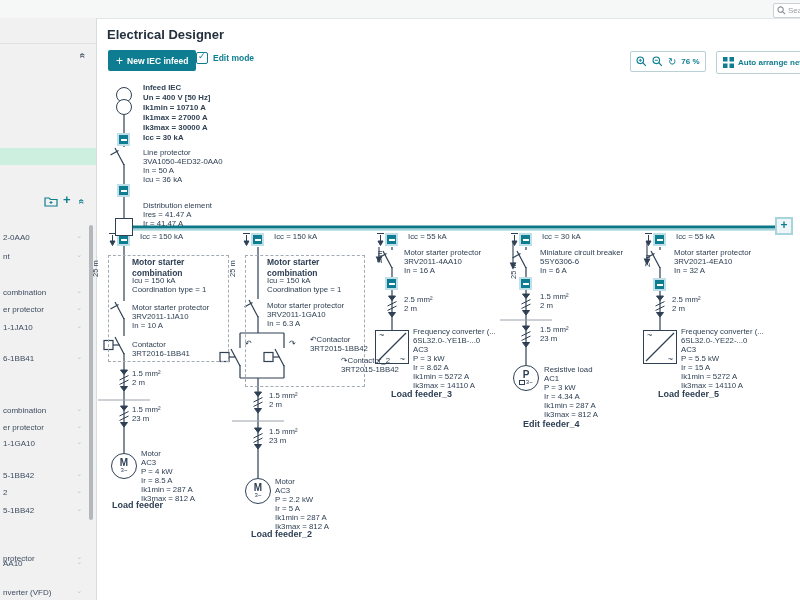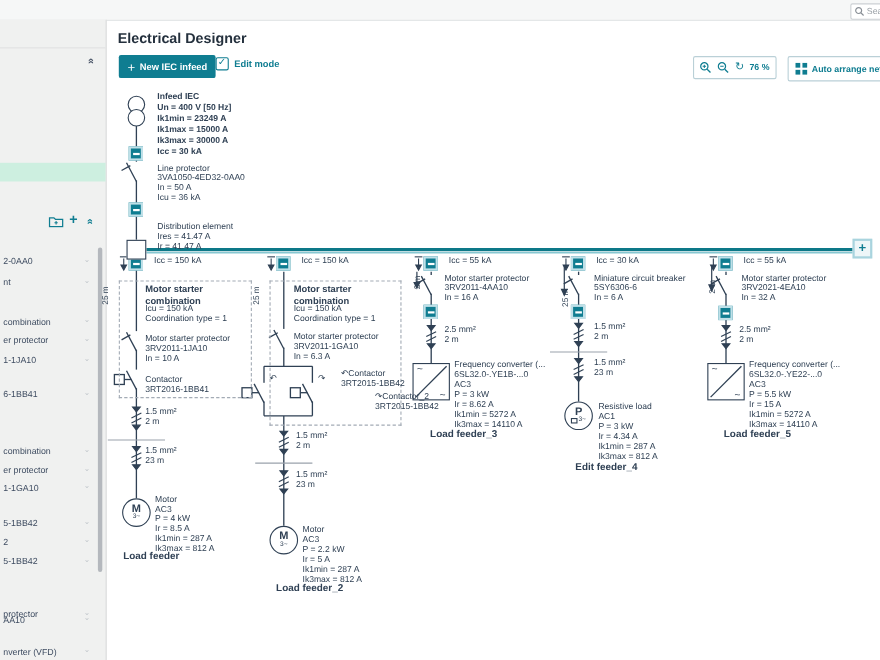--- a/index.html
+++ b/index.html
@@ -406,22 +406,22 @@
   <span class="tl">~</span>
   <span class="br">~</span>
 </div>
 
 <span class="ccw" style="left:245px;top:339px;">↶</span>
 <span class="ccw" style="left:289px;top:339px;">↷</span>
 
 <div class="blk lh10" style="left:143px;top:83px;">
   <div>Infeed IEC</div>
     <div>Un = 400 V [50 Hz]</div>
-    <div>Ik1min = 23249 A</div>
-    <div>Ik1max = 15000 A</div>
+    <div>Ik1min = 10710 A</div>
+    <div>Ik1max = 27000 A</div>
     <div>Ik3max = 30000 A</div>
     <div>Icc = 30 kA</div>
 </div>
 <div class="blk" style="left:143px;top:148px;">
   <div>Line protector</div>
     <div>3VA1050-4ED32-0AA0</div>
     <div>In = 50 A</div>
     <div>Icu = 36 kA</div>
 </div>
 <div class="blk" style="left:143px;top:201px;">

